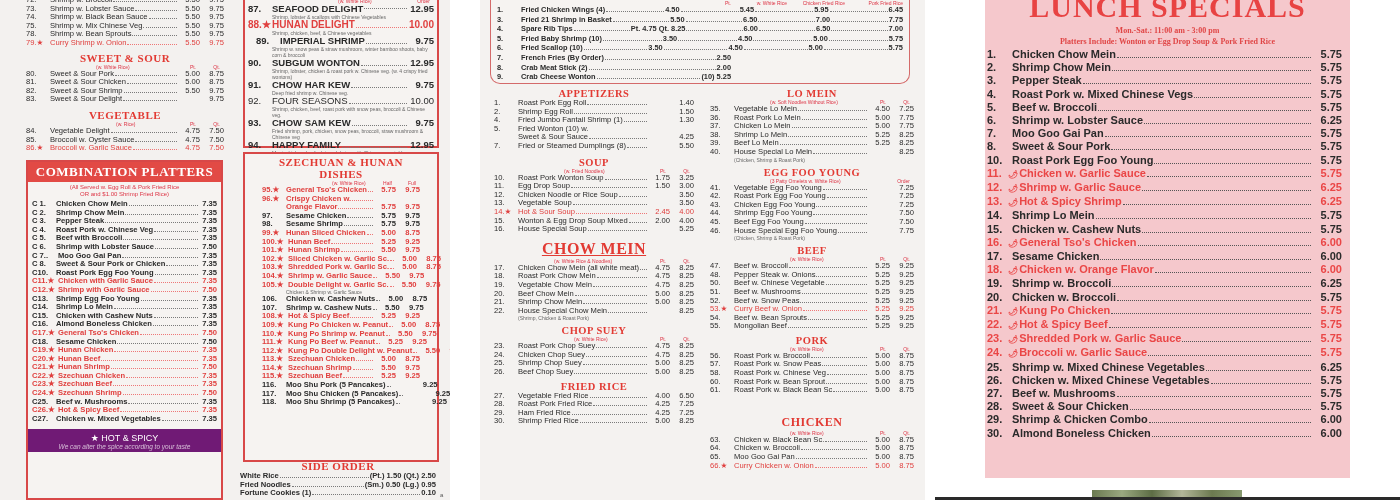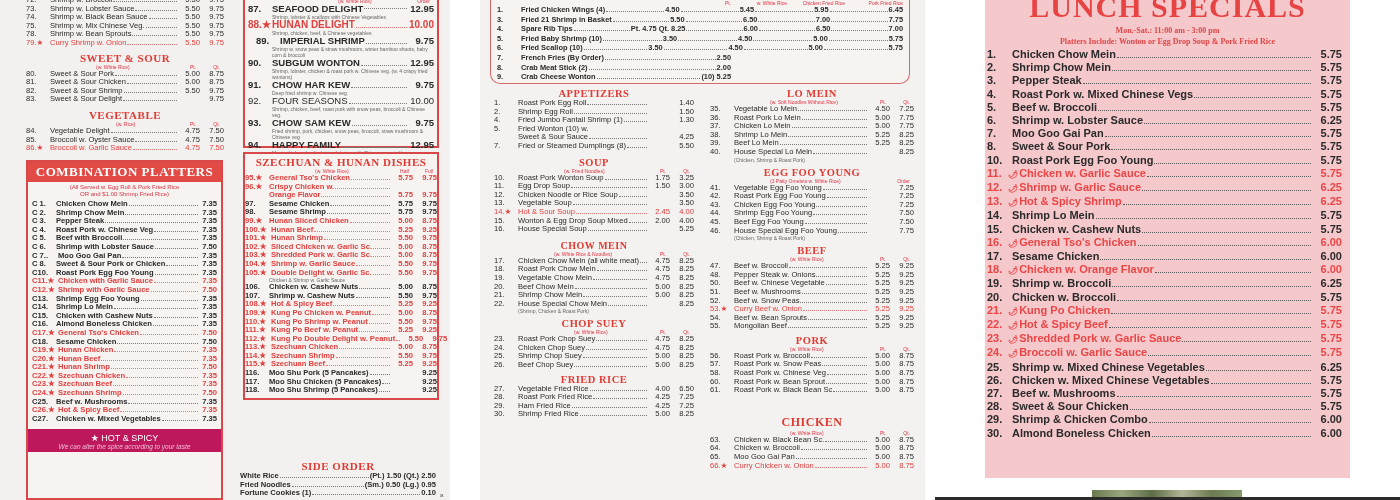--- a/index.html
+++ b/index.html
@@ -24,21 +24,21 @@
   .bold .row { font-weight: bold; }
 
   .sec-title { font-family: "Liberation Serif", serif; font-weight: bold; color: #e23a33; text-align: center; letter-spacing: 0.5px; }
   .sec-sub { font-size: 5px; color: #d34; text-align: center; display: flex; justify-content: space-between; padding: 0 4px 0 60px; }
   .sec-sub span { flex: none; }
   .desc { font-size: 5px; color: #666; padding-left: 24px; line-height: 6px; font-weight: normal; }
 
   .redbox { border: 2px solid #d84848; background: #f6f3f1; }
   .combo-head { background: #e24a45; color: #fff; font-family: "Liberation Serif", serif; font-weight: bold; text-align: center; font-size: 13px; padding: 2px 0; letter-spacing: 0.5px; }
   .combo-note { color: #d34; font-size: 6px; text-align: center; line-height: 7px; padding: 2px 0; }
-  .hotbox { background: #be185d; color: #fff; text-align: center; font-size: 9px; padding: 4px 0 2px 0; }
+  .hotbox { background: #701a75; color: #fff; text-align: center; font-size: 9px; padding: 4px 0 2px 0; }
   .hotbox .sub { font-size: 6.5px; opacity: 0.7; font-style: italic; }
 
   .lunch { position: absolute; left: 50px; top: 0; width: 365px; height: 478px; background: #f5c8cc; }
   .lunch .title { font-family: "Liberation Serif", serif; font-weight: bold; color: #e84343; text-align: center; font-size: 30px; line-height: 26px; margin-top: -6px; letter-spacing: 1px; }
   .lunch .info { font-family: "Liberation Serif", serif; font-weight: bold; color: #e04646; text-align: center; font-size: 8px; line-height: 10.5px; }
   .lunch .row { font-size: 11px; line-height: 13.2px; font-weight: bold; color: #2a2a2a; }
   .lunch .row .num { width: 25px; }
   .lunch .row .p { width: 30px; }
   .lunch .row.red { color: #ea4646; }
   .lunch .row .dots { border-bottom: 1.5px dotted #555; margin-bottom: 3px; }
@@ -396,21 +396,21 @@
         <div class="row" style="font-size: 9.5px; line-height: 10px; font-weight: bold;">
           <span class="num">94.</span>
           <span class="name">HAPPY FAMILY</span>
           <span class="dots"></span>
           <span class="p" style="width: 26px;">12.95</span>
         </div>
         <div class="desc">Meat, chicken, beef, shrimp, lobster, with Chinese vegetable</div>
       </div>
   </div>
 
-  <div class="redbox" style="position:absolute; left:243px; top:152px; width:196px; height:248px; padding:0 0;">
+  <div class="redbox" style="position:absolute; left:243px; top:152px; width:196px; height:310px; padding:0 17px;">
     <div class="sec-title" style="font-size:11px;margin-top:2px;">SZECHUAN &amp; HUNAN DISHES</div>
     <div class="sec-sub" style="padding-left:70px;">
       <span>(w. White Rice)</span>
       <span style="margin-left:auto;width:22px;text-align:right">Half</span>
       <span style="width:24px;text-align:right">Full</span>
     </div>
     <div class="bold">
         <div class="row red">
           <span class="num">95.★</span>
           <span class="name">General Tso's Chicken</span>
@@ -808,21 +808,21 @@
         </div>
         <div class="row">
           <span class="num">16.</span>
           <span class="name">House Special Soup</span>
           <span class="dots"></span>
           <span class="p p1"></span>
           <span class="p p2">5.25</span>
         </div>
       </div>
 
-    <div class="sec-title" style="font-size:10px;margin-top:6px;">CHOW MEIN</div>
+    <div class="sec-title" style="font-size:16px;margin-top:6px;text-decoration:underline;">CHOW MEIN</div>
     <div class="sec-sub" style="padding-left:60px;">
       <span>(w. White Rice &amp; Noodles)</span>
       <span style="margin-left:auto;width:22px;text-align:right">Pt.</span>
       <span style="width:24px;text-align:right">Qt.</span>
     </div>
     <div>
         <div class="row">
           <span class="num">17.</span>
           <span class="name">Chicken Chow Mein (all white meat)</span>
           <span class="dots"></span>

